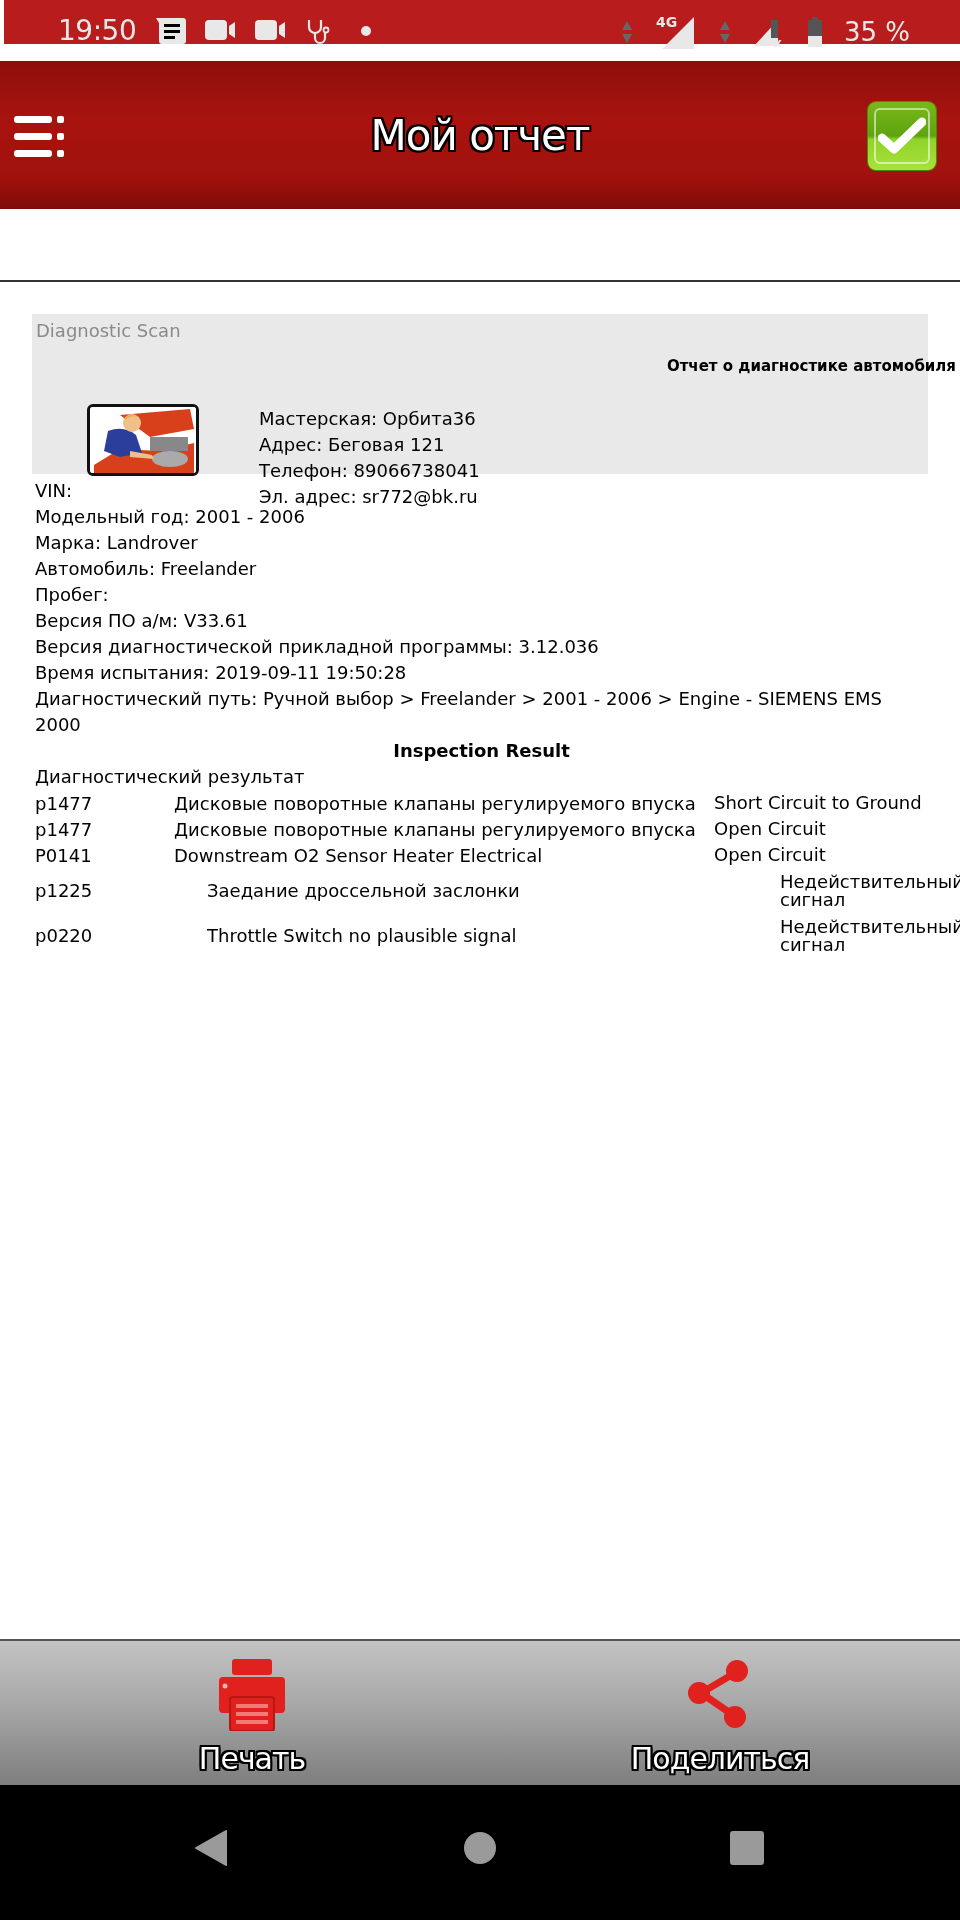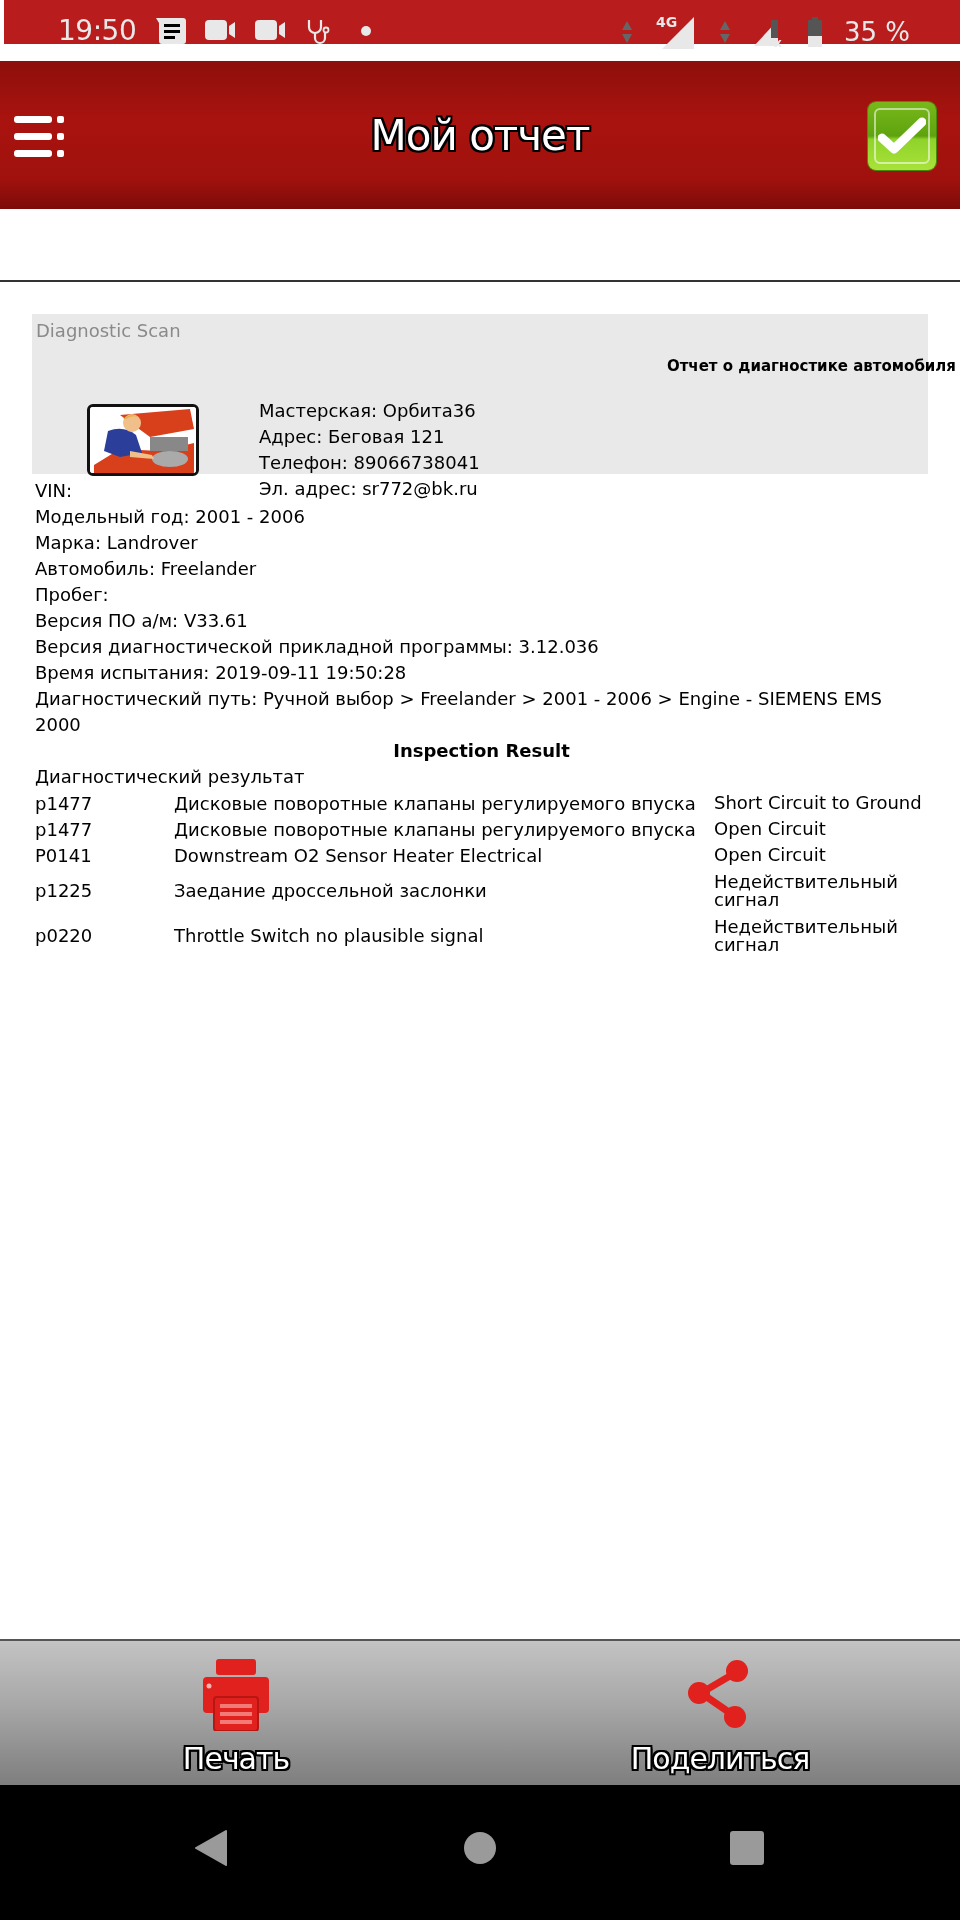--- a/index.html
+++ b/index.html
@@ -28,37 +28,37 @@
     .check-btn .inner { position: absolute; left: 6px; top: 6px; right: 6px; bottom: 6px; border: 2px solid rgba(255,255,255,0.55); border-radius: 6px; }
 
     .spacer-line { position: absolute; left: 0; top: 280px; width: 960px; height: 2px; background: #333; }
 
     
     .report { position: absolute; left: 32px; top: 314px; width: 896px; }
     .report-head { background: #e9e9e9; height: 160px; position: relative; }
     .ds-label { position: absolute; left: 4px; top: 6px; font-size: 18px; color: #8a8a8a; font-family: "DejaVu Sans", sans-serif; }
     .report-title { position: absolute; left: 0; width: 896px; top: 43px; text-align: right; font-size: 15px; font-weight: bold; color: #000; font-family: "DejaVu Sans", sans-serif; margin-left: 28px; }
     .mechanic { position: absolute; left: 55px; top: 90px; width: 112px; height: 72px; border: 3px solid #111; border-radius: 6px; background: #fff; overflow: hidden; }
-    .shop-info { position: absolute; left: 227px; top: 84px; font-size: 18px; line-height: 26px; color: #000; font-family: "DejaVu Sans", sans-serif; }
+    .shop-info { position: absolute; left: 227px; top: 92px; font-size: 18px; line-height: 26px; color: #000; font-family: "DejaVu Sans", sans-serif; }
 
     .info-lines { margin-top: 4px; padding-left: 3px; font-size: 18px; line-height: 26px; color: #000; font-family: "DejaVu Sans", sans-serif; }
     .section-title { text-align: center; font-weight: bold; font-size: 18px; line-height: 26px; font-family: "DejaVu Sans", sans-serif; }
 
     .dtc-table { padding-left: 3px; font-family: "DejaVu Sans", sans-serif; font-size: 18px; color: #000; }
     .dtc-row { display: flex; align-items: center; min-height: 26px; }
-    .dtc-row.tall { min-height: 45px; }
+    .dtc-row.tall { min-height: 45px; gap: 33px; }
     .dtc-code { width: 139px; flex: none; }
     .dtc-desc { width: 540px; flex: none; }
     .dtc-status { flex: 1; line-height: 18px; }
 
     
     .toolbar { position: absolute; left: 0; top: 1639px; width: 960px; height: 146px;
       background: linear-gradient(to bottom, #c3c3c3 0%, #a7a7a7 45%, #7e7e7e 100%); border-top: 2px solid #555; }
     .tb-btn { position: absolute; top: 0; width: 240px; height: 146px; cursor: pointer; text-align: center; }
-    .tb-btn.print { left: 116px; }
+    .tb-btn.print { left: 132px; }
     .tb-btn.share { left: 600px; }
     .tb-label { position: absolute; left: 0; width: 240px; top: 100px; font-size: 30px; color: #fff; font-family: "DejaVu Sans", sans-serif; letter-spacing: -1px;
       text-shadow: -2px -2px 0 #000, 2px -2px 0 #000, -2px 2px 0 #000, 2px 2px 0 #000, 0 2px 0 #000, 2px 0 0 #000, -2px 0 0 #000, 0 -2px 0 #000; }
     .tb-icon { position: absolute; left: 85px; top: 18px; width: 70px; height: 72px; }
 
     
     .navbar { position: absolute; left: 0; top: 1785px; width: 960px; height: 135px; background: #000; }
     .nav-btn { position: absolute; top: 44px; cursor: pointer; }
   </style>
 </head>

